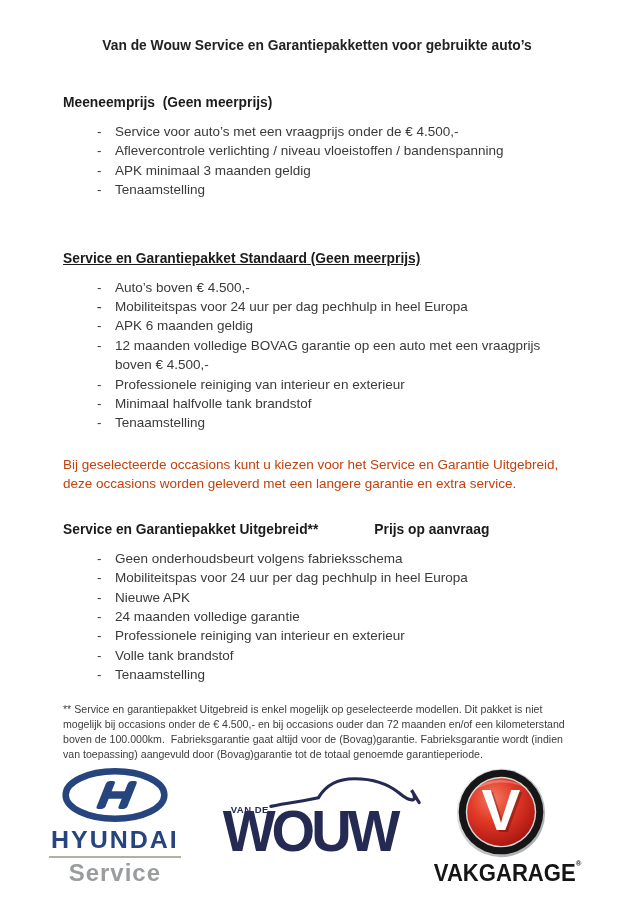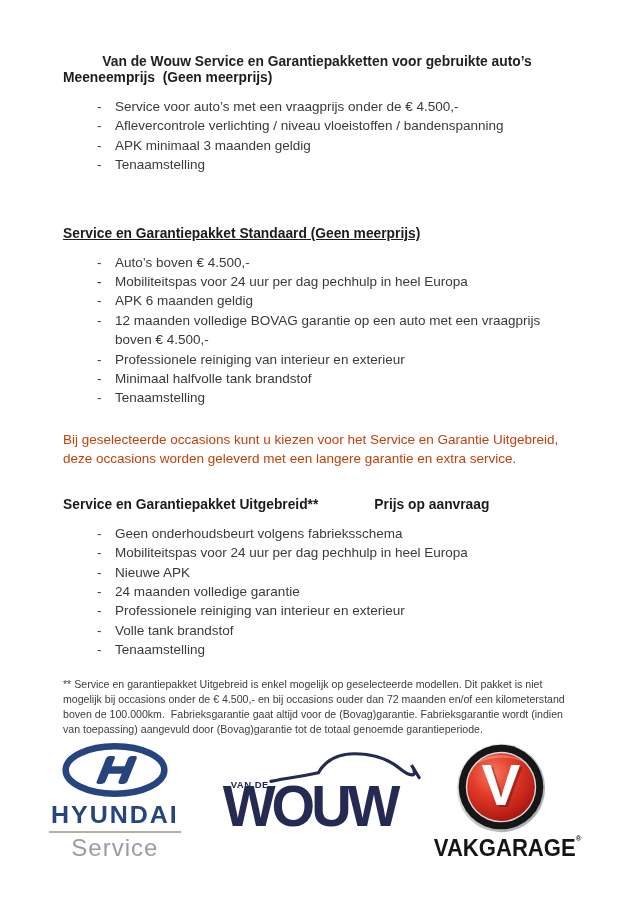--- a/index.html
+++ b/index.html
@@ -7,31 +7,31 @@
   body {
     width:626px; height:900px; overflow:hidden;
     background:#ffffff;
     font-family:"Liberation Sans", sans-serif;
     color:#3a3a3a;
     -webkit-font-smoothing:antialiased;
   }
   .page { padding:0 55px 0 63px; position:relative; }
 
   .title {
-    margin:0; padding-top:54px;
+    margin:0; padding-top:38px;
     text-align:center;
     font-size:13.8px; font-weight:bold; color:#222;
     white-space:pre-wrap;
   }
 
   h2.sec-heading {
     margin:0; font-size:13.8px; font-weight:bold; color:#1b1b1b;
     line-height:17px; white-space:pre-wrap;
   }
-  .sec-1 h2 { }
+  .sec-1 h2 { margin-top:41px; }
   .sec-2 h2 { margin-top:50px;text-decoration:underline; }
   .sec-3 h2 { margin-top:27px; }
   .price-note { margin-left:56px; }
 
   ul.items {
     list-style:none; margin:11px 0 0; padding:0 0 0 34px;
   }
   ul.items li {
     position:relative; padding-left:18px;
     font-size:13.5px; line-height:19.4px;
@@ -53,21 +53,21 @@
   .logos { display:flex; align-items:flex-start; margin:4px 0 0 -18px; height:146px; }
 
   .logo-hyundai { width:150px; text-align:center; padding-top:2px; }
   .hy-oval { display:block; margin:0 auto; }
   .hy-word {
     margin-top:6px; font-size:25px; font-weight:bold; color:#26447e;
     letter-spacing:2px; line-height:1; transform:scaleY(0.92);
   }
   .hy-rule { border-top:2px solid #b3b0a0; margin:3px 4px 2px; }
   .hy-service {
-    font-size:24px; font-weight:normal; color:#9a9c9e; letter-spacing:1px; line-height:1.05;
+    font-size:24px; font-weight:bold; color:#9a9c9e; letter-spacing:1px; line-height:1.05;
   }
 
   .logo-wouw { width:200px; margin-left:38px; position:relative; height:146px; }
   .wouw-top {
     position:absolute; top:38px; left:8px;
     font-size:9.5px; font-weight:bold; color:#252a52; letter-spacing:0.5px;
   }
   .wouw-word {
     position:absolute; top:38px; left:0;
     font-size:56px; font-weight:bold; color:#252a52;

